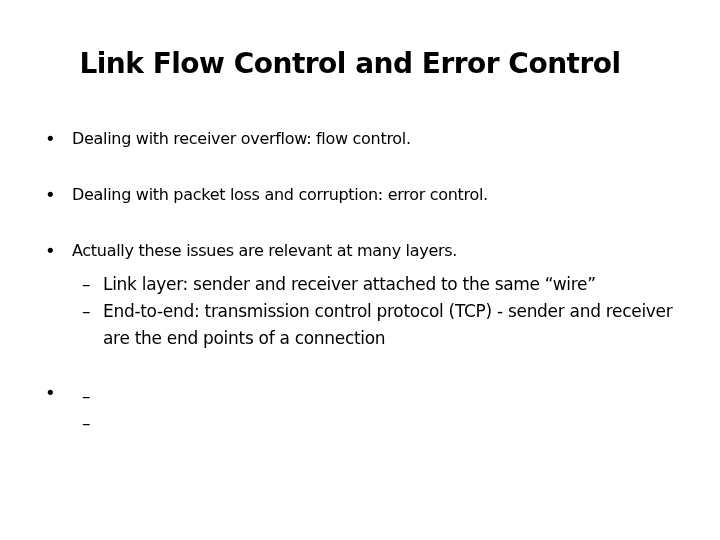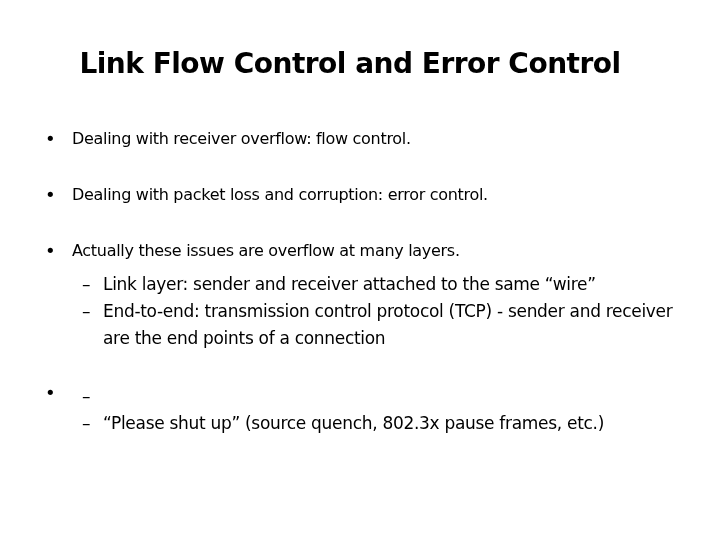--- a/index.html
+++ b/index.html
@@ -80,21 +80,21 @@
     <div class="item">
       <span class="marker">•</span>
       <div class="item-body">
         <div class="item-text">Dealing with packet loss and corruption: error control.</div>
       </div>
     </div>
 
     <div class="item">
       <span class="marker">•</span>
       <div class="item-body">
-        <div class="item-text">Actually these issues are overflow at many layers.</div>
+        <div class="item-text">Actually these issues are relevant at many layers.</div>
         <div class="sub-list">
           <div class="sub-item">
             <span class="sub-marker">–</span>
             <div class="sub-text">Link layer: sender and receiver attached to the same “wire”</div>
           </div>
           <div class="sub-item">
             <span class="sub-marker">–</span>
             <div class="sub-text">End-to-end: transmission control protocol (TCP) - sender and receiver are the end points of a connection</div>
           </div>
         </div>
@@ -103,20 +103,19 @@
 
     <div class="item">
       <span class="marker">•</span>
       <div class="item-body">
         <div class="sub-list">
           <div class="sub-item">
             <span class="sub-marker">–</span>
           </div>
           <div class="sub-item">
             <span class="sub-marker">–</span>
-            <div class="sub-text">“Please shut up” (source quench, 802.3x pause frames, etc.)</div>
           </div>
         </div>
       </div>
     </div>
 
   </div>
 </div>
 
 </body></html>

